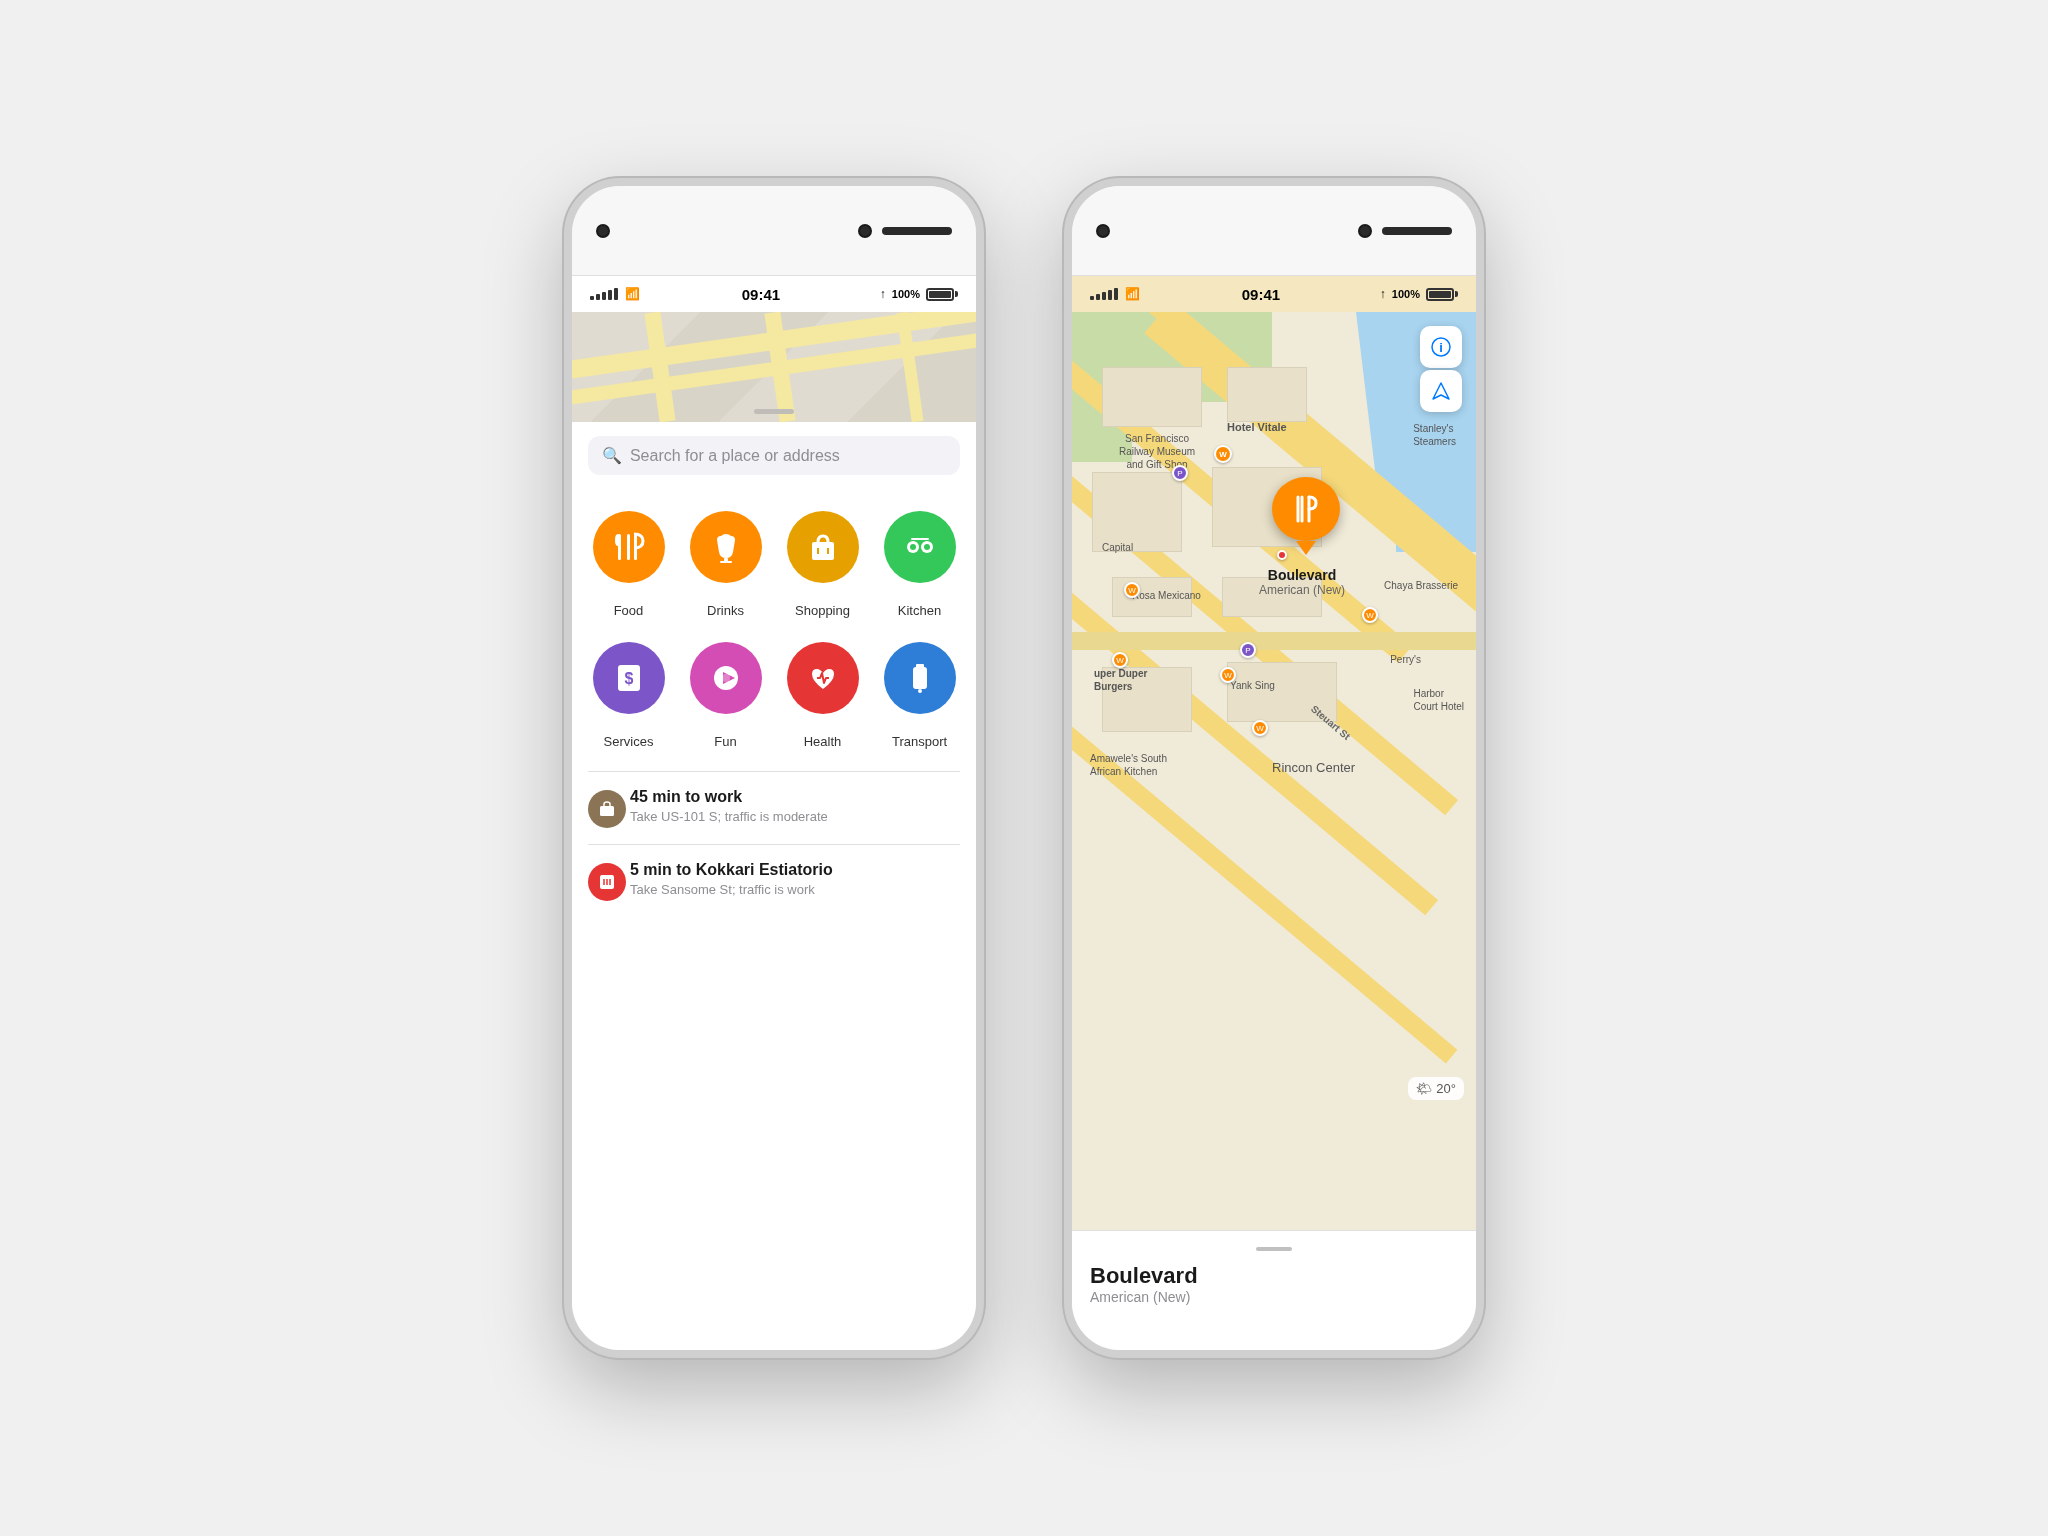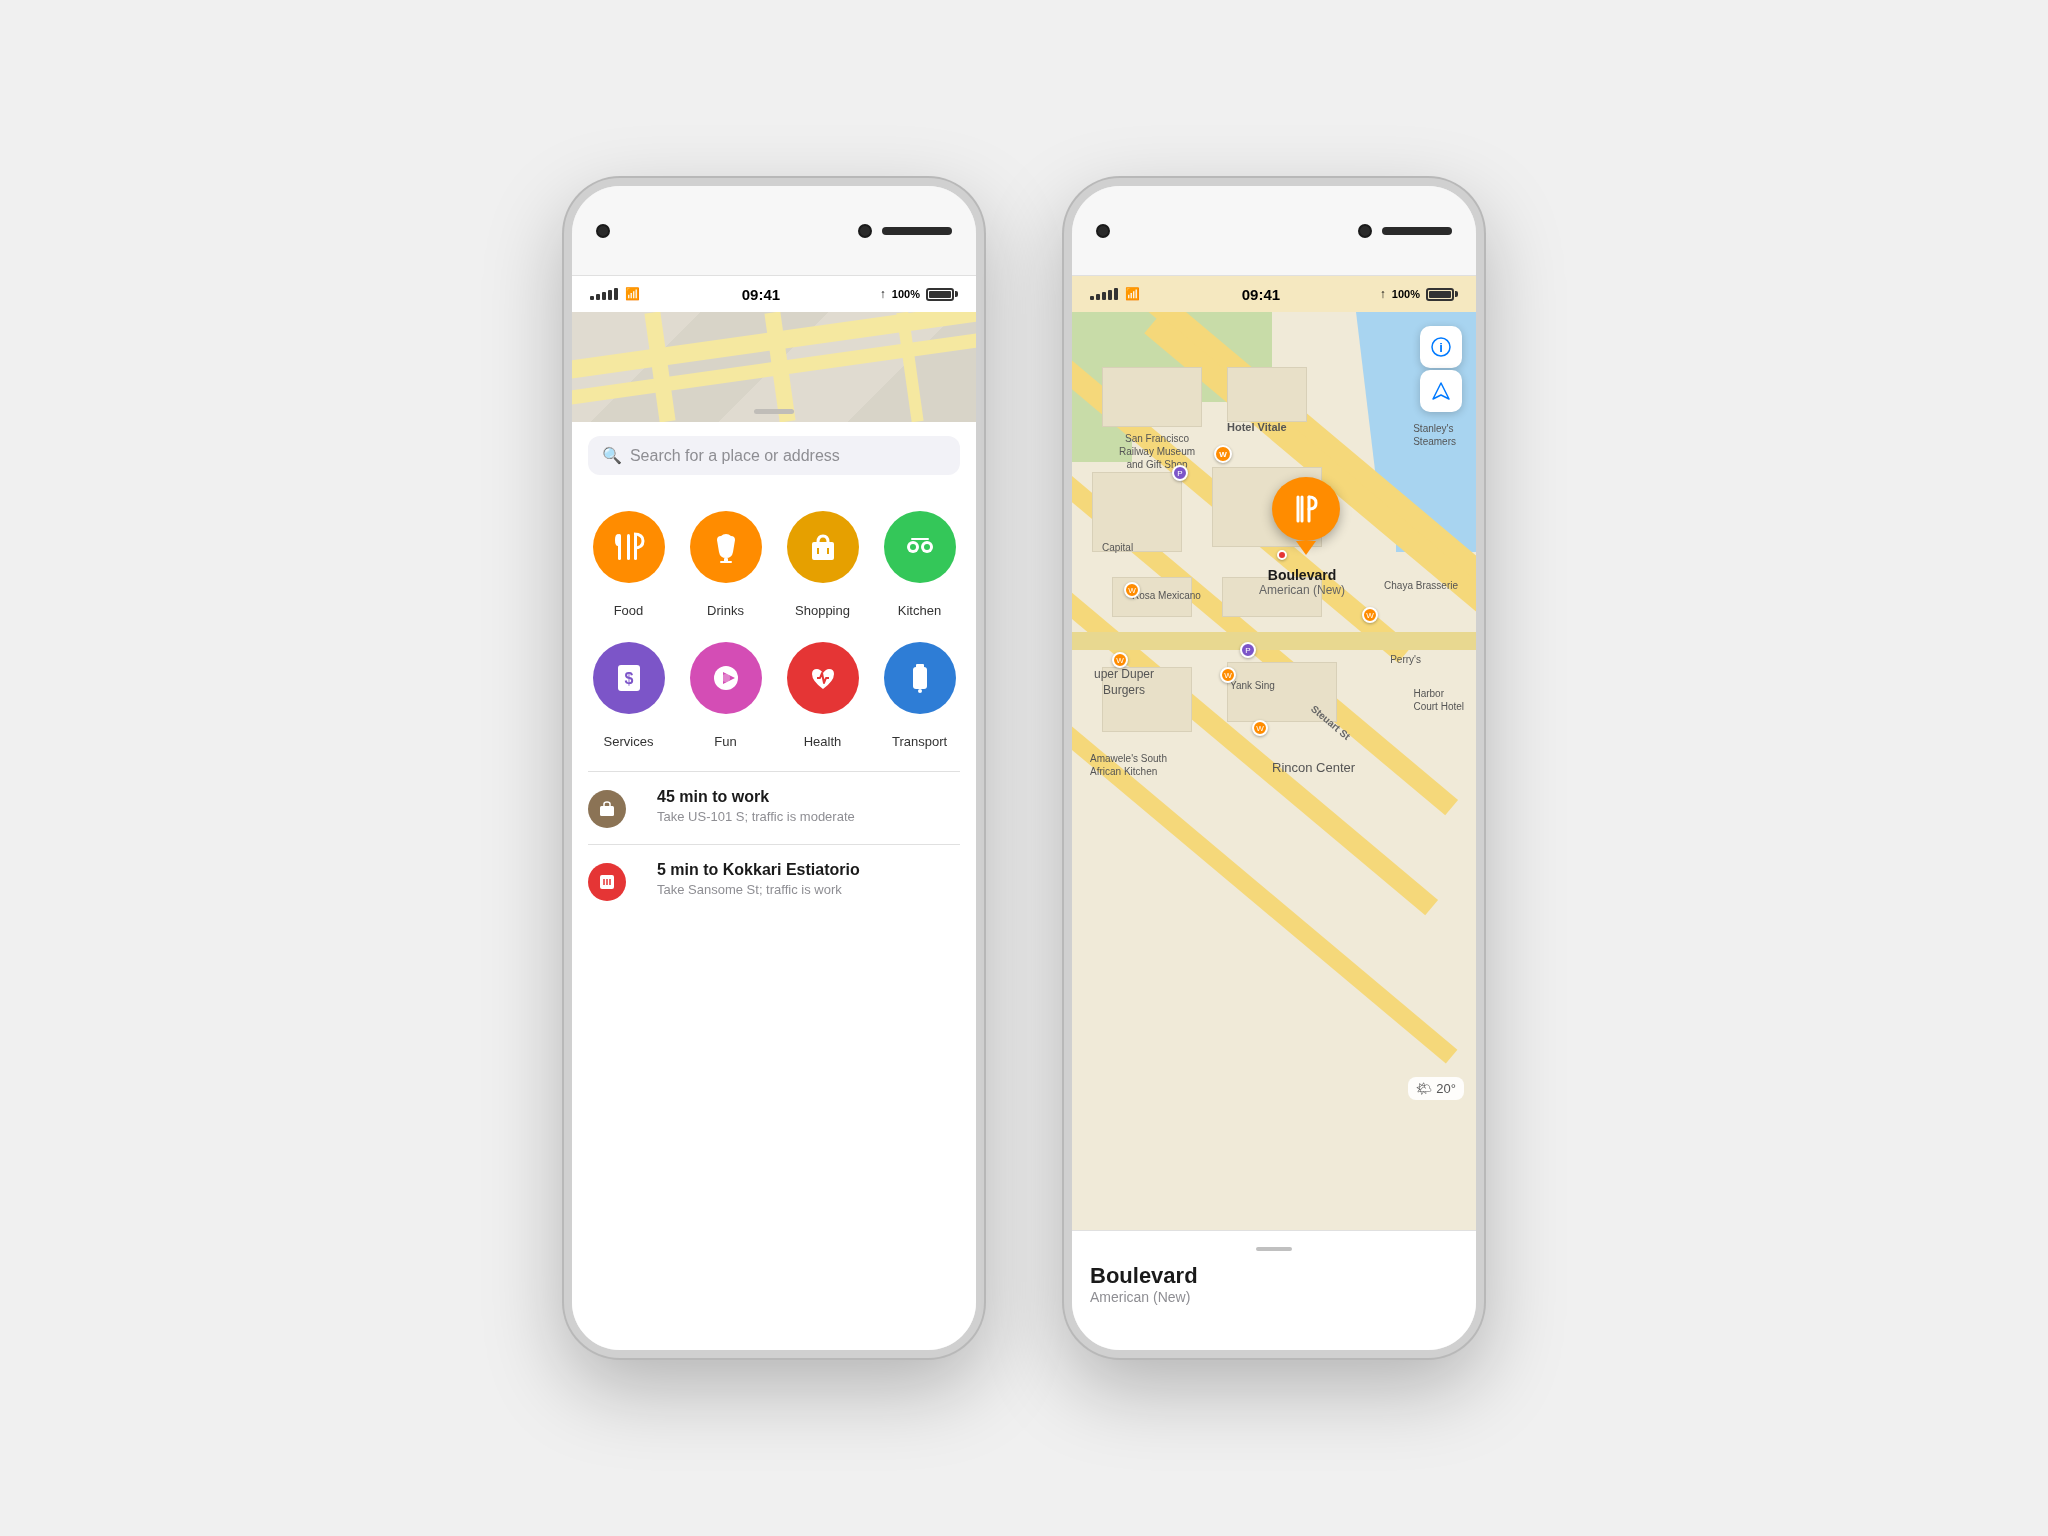--- a/index.html
+++ b/index.html
@@ -230,21 +230,21 @@
     .divider {
       height: 1px;
       background: #e0e0e0;
       margin: 0 16px;
     }
 
     
     .route-item {
       display: flex;
       align-items: flex-start;
-      gap: 31px;
+      gap: 4px;
       padding: 16px 16px;
     }
 
     .route-icon-circle {
       width: 38px;
       height: 38px;
       border-radius: 50%;
       display: flex;
       align-items: center;
       justify-content: center;
@@ -622,21 +622,21 @@
         </svg>
       </div>
     </div>
 
     <div style="position:absolute;top:108px;left:155px;font-size:11px;font-weight:600;color:#555;text-align:center;line-height:1.3;">Hotel Vitale</div>
     <div style="position:absolute;top:120px;left:40px;font-size:10px;font-weight:500;color:#555;text-align:center;line-height:1.3;width:90px;">San Francisco<br>Railway Museum<br>and Gift Shop</div>
     <div style="position:absolute;top:110px;right:20px;font-size:10px;font-weight:500;color:#555;text-align:left;line-height:1.3;">Stanley's<br>Steamers</div>
     <div style="position:absolute;top:230px;left:30px;font-size:10px;font-weight:500;color:#555;">Capital</div>
     <div style="position:absolute;top:278px;left:60px;font-size:10px;font-weight:500;color:#555;">Rosa Mexicano</div>
     <div style="position:absolute;top:268px;right:18px;font-size:10px;font-weight:500;color:#555;">Chaya Brasserie</div>
-    <div style="position:absolute;top:355px;left:22px;font-size:12px;font-weight:400;color:#555;line-height:1.3;text-align:center;">uper Duper<br>Burgers</div>
+    <div style="position:absolute;top:355px;left:22px;font-size:10px;font-weight:700;color:#555;line-height:1.3;">uper Duper<br>Burgers</div>
     <div style="position:absolute;top:368px;left:158px;font-size:10px;font-weight:500;color:#555;">Yank Sing</div>
     <div style="position:absolute;top:342px;right:55px;font-size:10px;font-weight:500;color:#555;">Perry's</div>
     <div style="position:absolute;top:375px;right:12px;font-size:10px;font-weight:500;color:#555;line-height:1.3;">Harbor<br>Court Hotel</div>
     <div style="position:absolute;top:440px;left:18px;font-size:10px;font-weight:500;color:#555;line-height:1.3;">Amawele's South<br>African Kitchen</div>
     <div style="position:absolute;top:448px;left:200px;font-size:13px;font-weight:500;color:#555;">Rincon Center</div>
     <div style="position:absolute;top:405px;left:235px;font-size:10px;font-weight:600;color:#666;transform:rotate(40deg);">Steuart St</div>
 
     <div style="position:absolute;top:133px;left:142px;width:18px;height:18px;border-radius:50%;background:#ff8c00;border:2px solid white;display:flex;align-items:center;justify-content:center;font-size:8px;color:white;font-weight:700;box-shadow:0 1px 3px rgba(0,0,0,0.3);">W</div>
     <div style="position:absolute;top:153px;left:100px;width:16px;height:16px;border-radius:50%;background:#7c55c8;border:2px solid white;display:flex;align-items:center;justify-content:center;font-size:8px;color:white;box-shadow:0 1px 3px rgba(0,0,0,0.3);">P</div>
     <div style="position:absolute;top:270px;left:52px;width:16px;height:16px;border-radius:50%;background:#ff8c00;border:2px solid white;display:flex;align-items:center;justify-content:center;font-size:8px;color:white;box-shadow:0 1px 3px rgba(0,0,0,0.3);">W</div>

